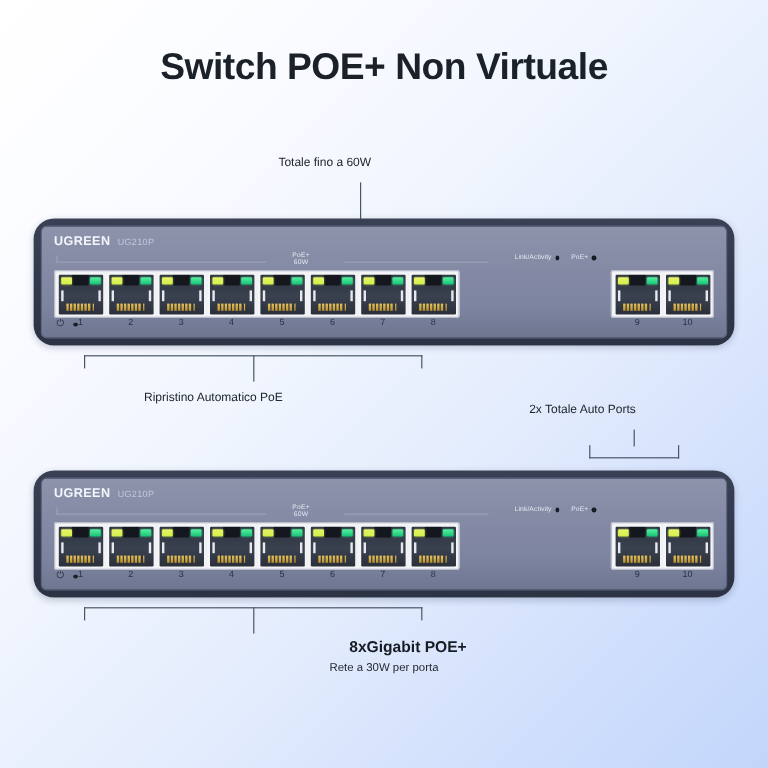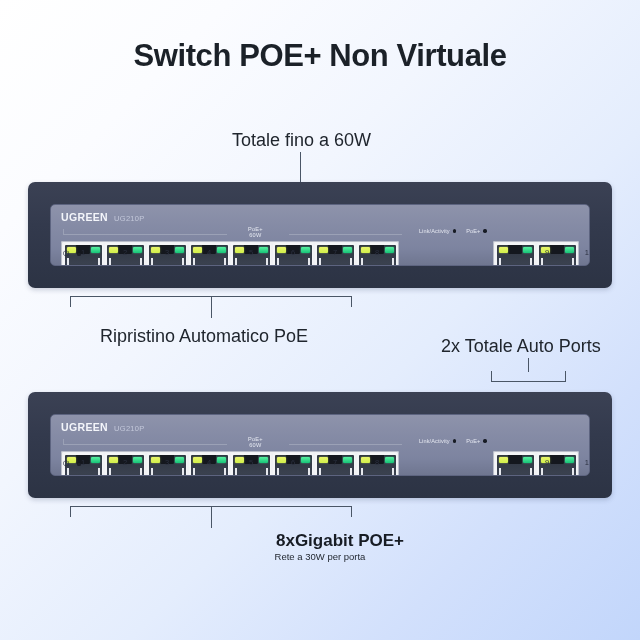--- a/index.html
+++ b/index.html
@@ -31,21 +31,21 @@
     text-align: center;
     font-size: 31px;
     font-weight: bold;
     letter-spacing: -0.4px;
     color: #1b2128;
   }
 
   
   .callout {
     position: absolute;
-    font-size: 18px;
+    font-size: 10px;
     color: #20262e;
     white-space: nowrap;
   }
 
   
   .leader-v {
     position: absolute;
     width: 1px;
     background: #4a5666;
   }
@@ -57,22 +57,22 @@
     border-bottom: none;
   }
   .bracket.up-open {
     border-top: none;
   }
 
   
   .device {
     position: absolute;
     background: linear-gradient(180deg, #3b4154 0%, #333a4d 40%, #2c3344 100%);
-    border-radius: 7px;
-    padding: 22px;
+    border-radius: 17px;
+    padding: 6px;
     box-shadow: 0 2px 5px rgba(40, 55, 90, 0.22);
   }
 
   .device-inner {
     width: 100%;
     height: 100%;
     background: linear-gradient(180deg, #8e93ab 0%, #868ca6 30%, #7d84a0 72%, #6f7690 100%);
     border-radius: 5px;
     border: 1px solid #5d6480;
     position: relative;
@@ -265,21 +265,21 @@
     width: 3.6px; height: 3.6px;
     border-radius: 50%;
     background: #1b1f29;
   }
 
   
   .cap-main {
     position: absolute;
     left: 0; right: 0;
     text-align: center;
-    font-size: 17px;
+    font-size: 13px;
     font-weight: bold;
     color: #171c24;
     padding-left: 40px;
   }
   .cap-sub {
     position: absolute;
     left: 0; right: 0;
     text-align: center;
     font-size: 9.5px;
     color: #232932;
@@ -530,21 +530,21 @@
         <span class="port-num" style="left: 274px;">7</span>
         <span class="port-num" style="left: 316px;">8</span>
         <span class="port-num" style="left: 486px;">9</span>
         <span class="port-num" style="left: 528px;">10</span>
       </div>
   </div>
 </div>
 
 <div class="bracket down-open" style="left:70px; top:296px; width:282px; height:11px;"></div>
 <div class="leader-v" style="left:211px; top:296px; height:22px;"></div>
-<div class="callout" style="left:100px; top:326px;">Ripristino Automatico PoE</div>
+<div class="callout" style="left:120px; top:326px;">Ripristino Automatico PoE</div>
 
 <div class="callout" style="left:441px; top:336px;">2x Totale Auto Ports</div>
 <div class="leader-v" style="left:528px; top:358px; height:14px;"></div>
 <div class="bracket up-open" style="left:491px; top:371px; width:75px; height:11px;"></div>
 
 <div class="device" style="left:28px; top:392px; width:584px; height:106px;">
   <div class="device-inner">
 
     <div class="brand-row">
       <span class="brand-name">UGREEN</span>

